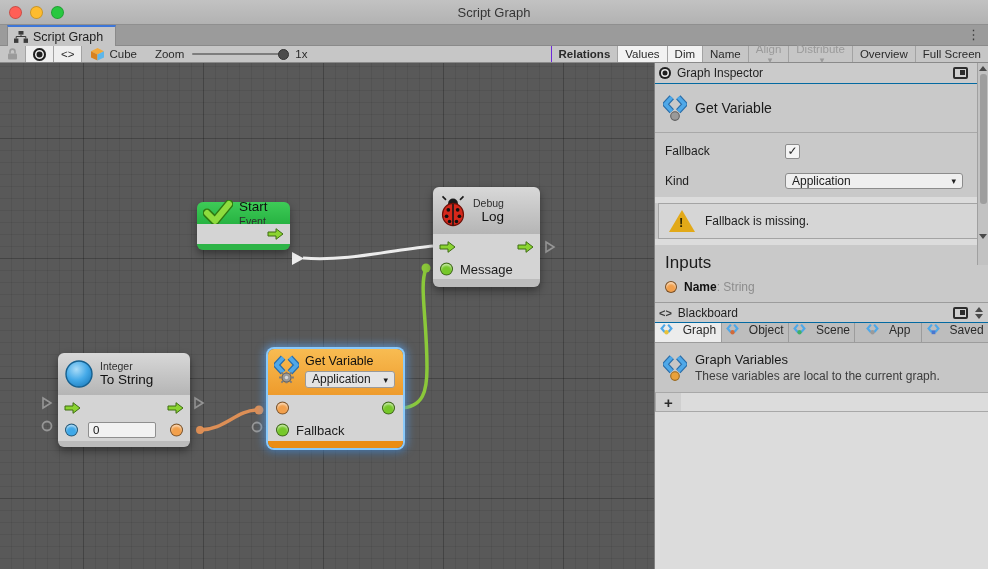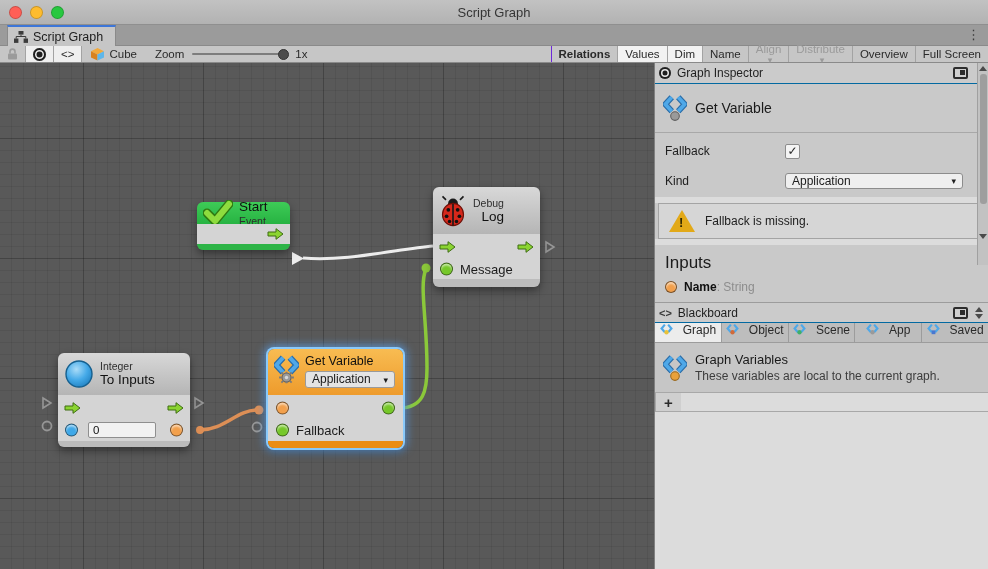--- a/index.html
+++ b/index.html
@@ -282,21 +282,21 @@
               <radialGradient id="blueorb" cx="40%" cy="32%" r="75%">
             <stop offset="0%" stop-color="#aadcf8"></stop>
                 <stop offset="55%" stop-color="#45aae8"></stop>
                 <stop offset="100%" stop-color="#1f7fc0"></stop>
           </radialGradient>
             </defs>
           <circle cx="15" cy="15" r="13" fill="url(#blueorb)" stroke="#16608f" stroke-width="1.4"></circle>
         </svg>
         <div class="nh-labels">
           <span class="nh-sub">Integer</span>
-          <span class="nh-title">To Inputs</span>
+          <span class="nh-title">To String</span>
         </div>
       </div>
       <div class="node-body" style="height:46px; padding-top:2px;">
         <div class="port-row">
           <svg class="pabs" style="left:6px;" width="17" height="13" viewBox="0 0 17 13">
             <path d="M1 4.5 h8 v-3.3 l7 5.3 -7 5.3 v-3.3 h-8 z" fill="#8bd431" stroke="#3e6d12" stroke-width="1"></path>
             </svg>
           <svg class="pabs" style="right:6px;" width="17" height="13" viewBox="0 0 17 13">
             <path d="M1 4.5 h8 v-3.3 l7 5.3 -7 5.3 v-3.3 h-8 z" fill="#8bd431" stroke="#3e6d12" stroke-width="1"></path>
             </svg>

